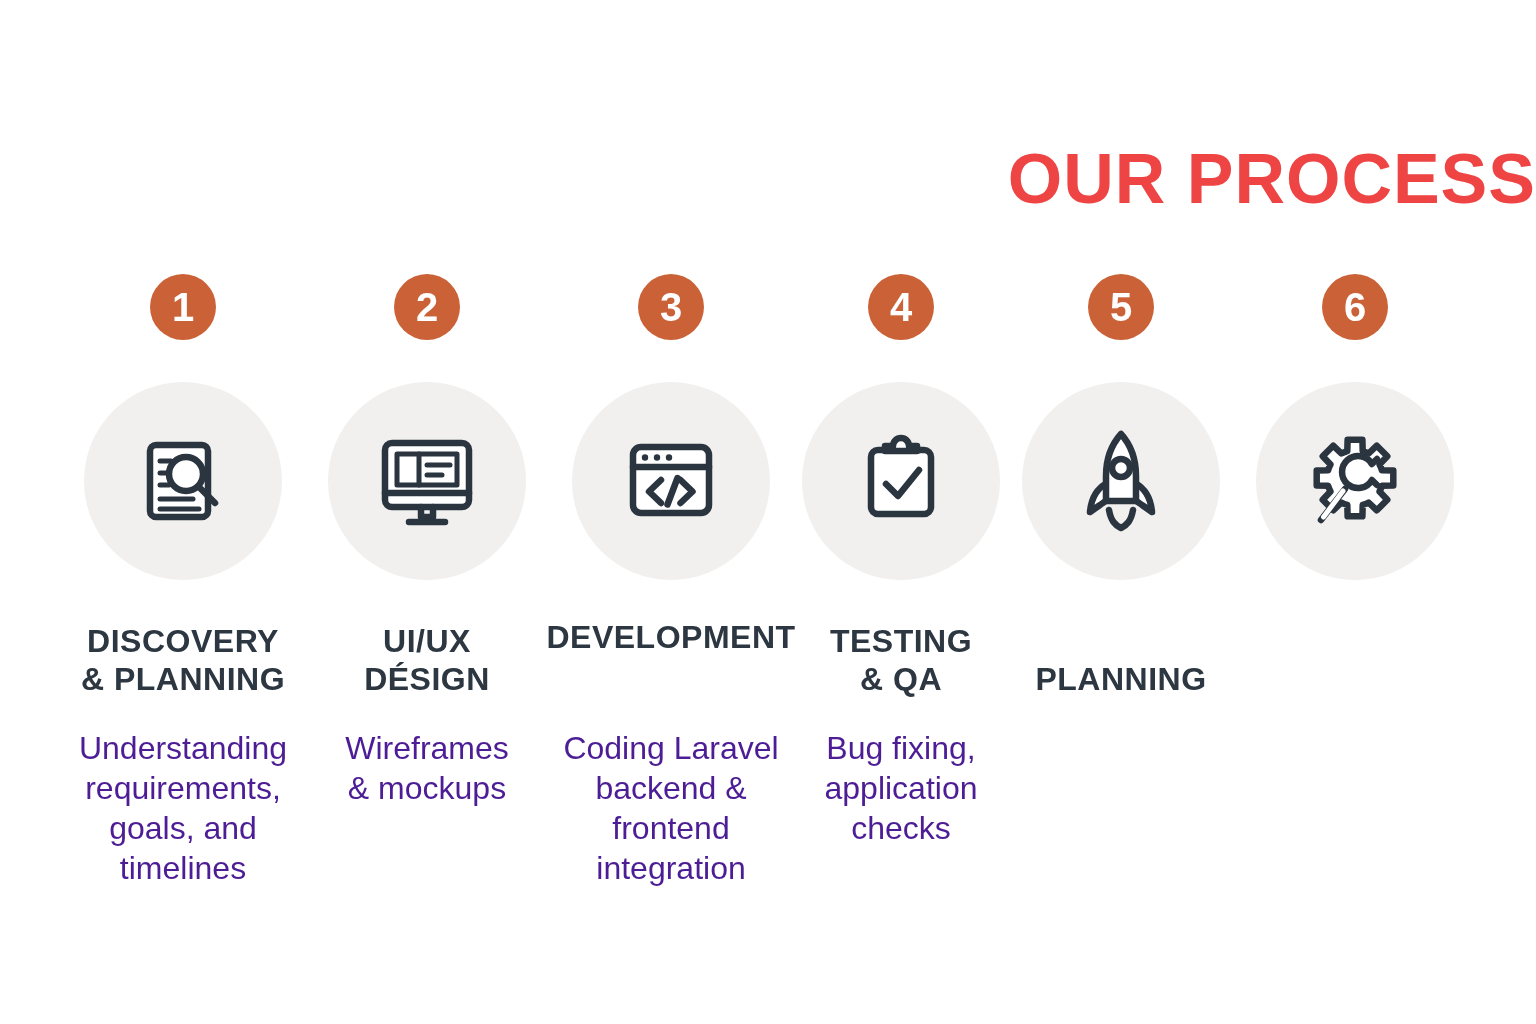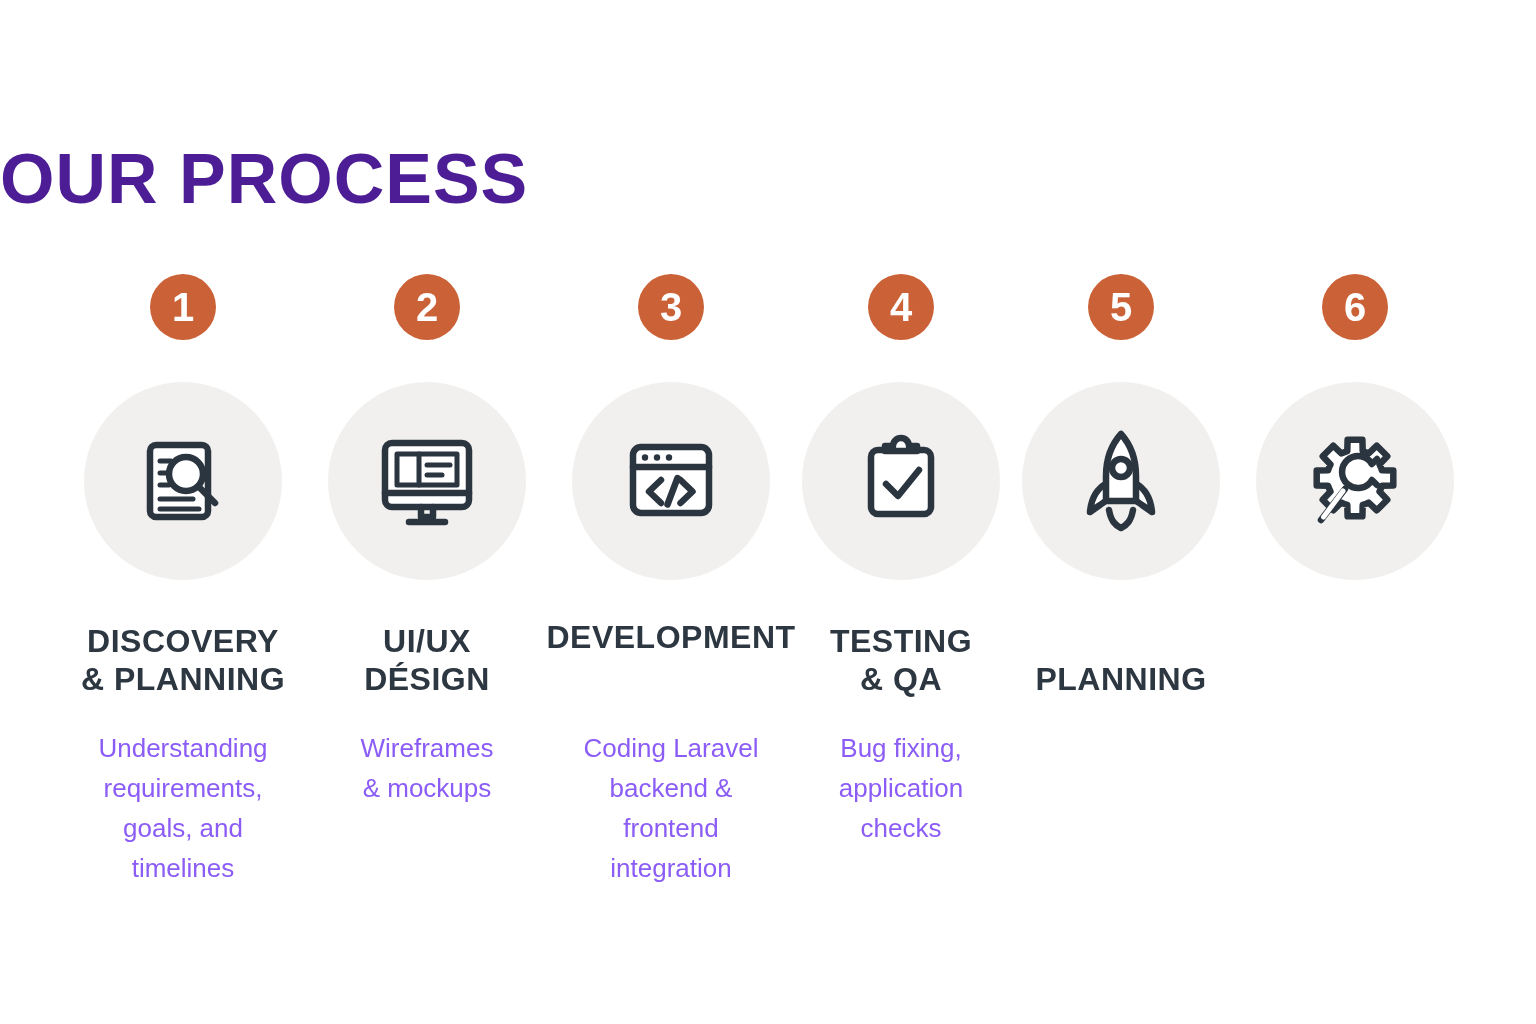--- a/index.html
+++ b/index.html
@@ -3,22 +3,22 @@
 <meta charset="utf-8">
 <style>
   html,body{margin:0;padding:0;}
   body{
     width:1536px;height:1024px;overflow:hidden;position:relative;
     background:#ffffff;color:#2e3741;
     font-family:"Liberation Sans", sans-serif;
   }
   .title{
     position:absolute;top:92px;left:0;width:100%;
-    text-align:left;font-size:70px;font-weight:bold;
-    letter-spacing:1px;color:#4c1d95;
+    text-align:right;font-size:70px;font-weight:bold;
+    letter-spacing:1px;color:#ef4444;
   }
   .step{
     position:absolute;top:274px;width:240px;
     display:flex;flex-direction:column;align-items:center;
   }
   .step-1{left:63px;}  .step-2{left:307px;} .step-3{left:551px;}
   .step-4{left:781px;} .step-5{left:1001px;} .step-6{left:1235px;}
   .badge{
     width:66px;height:66px;border-radius:50%;
     background:#cb6137;color:#ffffff;
@@ -34,21 +34,21 @@
   .step-title{
     margin-top:38px;height:80px;width:260px;
     display:flex;flex-direction:column;justify-content:flex-end;align-items:center;
     text-align:center;font-size:32px;font-weight:bold;line-height:38px;
     letter-spacing:0.5px;color:#2d3741;
   }
   .step-title.centered{justify-content:flex-start;}
   .step-title span{white-space:pre-line;}
   .step-desc{
     margin-top:30px;width:260px;text-align:center;
-    font-size:26px;line-height:40px;color:#8b5cf6;
+    font-size:32px;line-height:40px;color:#4c1d95;
     white-space:pre-line;
   }
   .stroke{fill:none;stroke:#2b3540;stroke-width:6.5;stroke-linecap:round;stroke-linejoin:round;}
   .stroke-thin{fill:none;stroke:#2b3540;stroke-width:5;stroke-linecap:round;stroke-linejoin:round;}
   .fill-white{fill:#ffffff;}
   .dot{fill:#2b3540;stroke:none;}
 </style>
 </head>
 <body>
 

